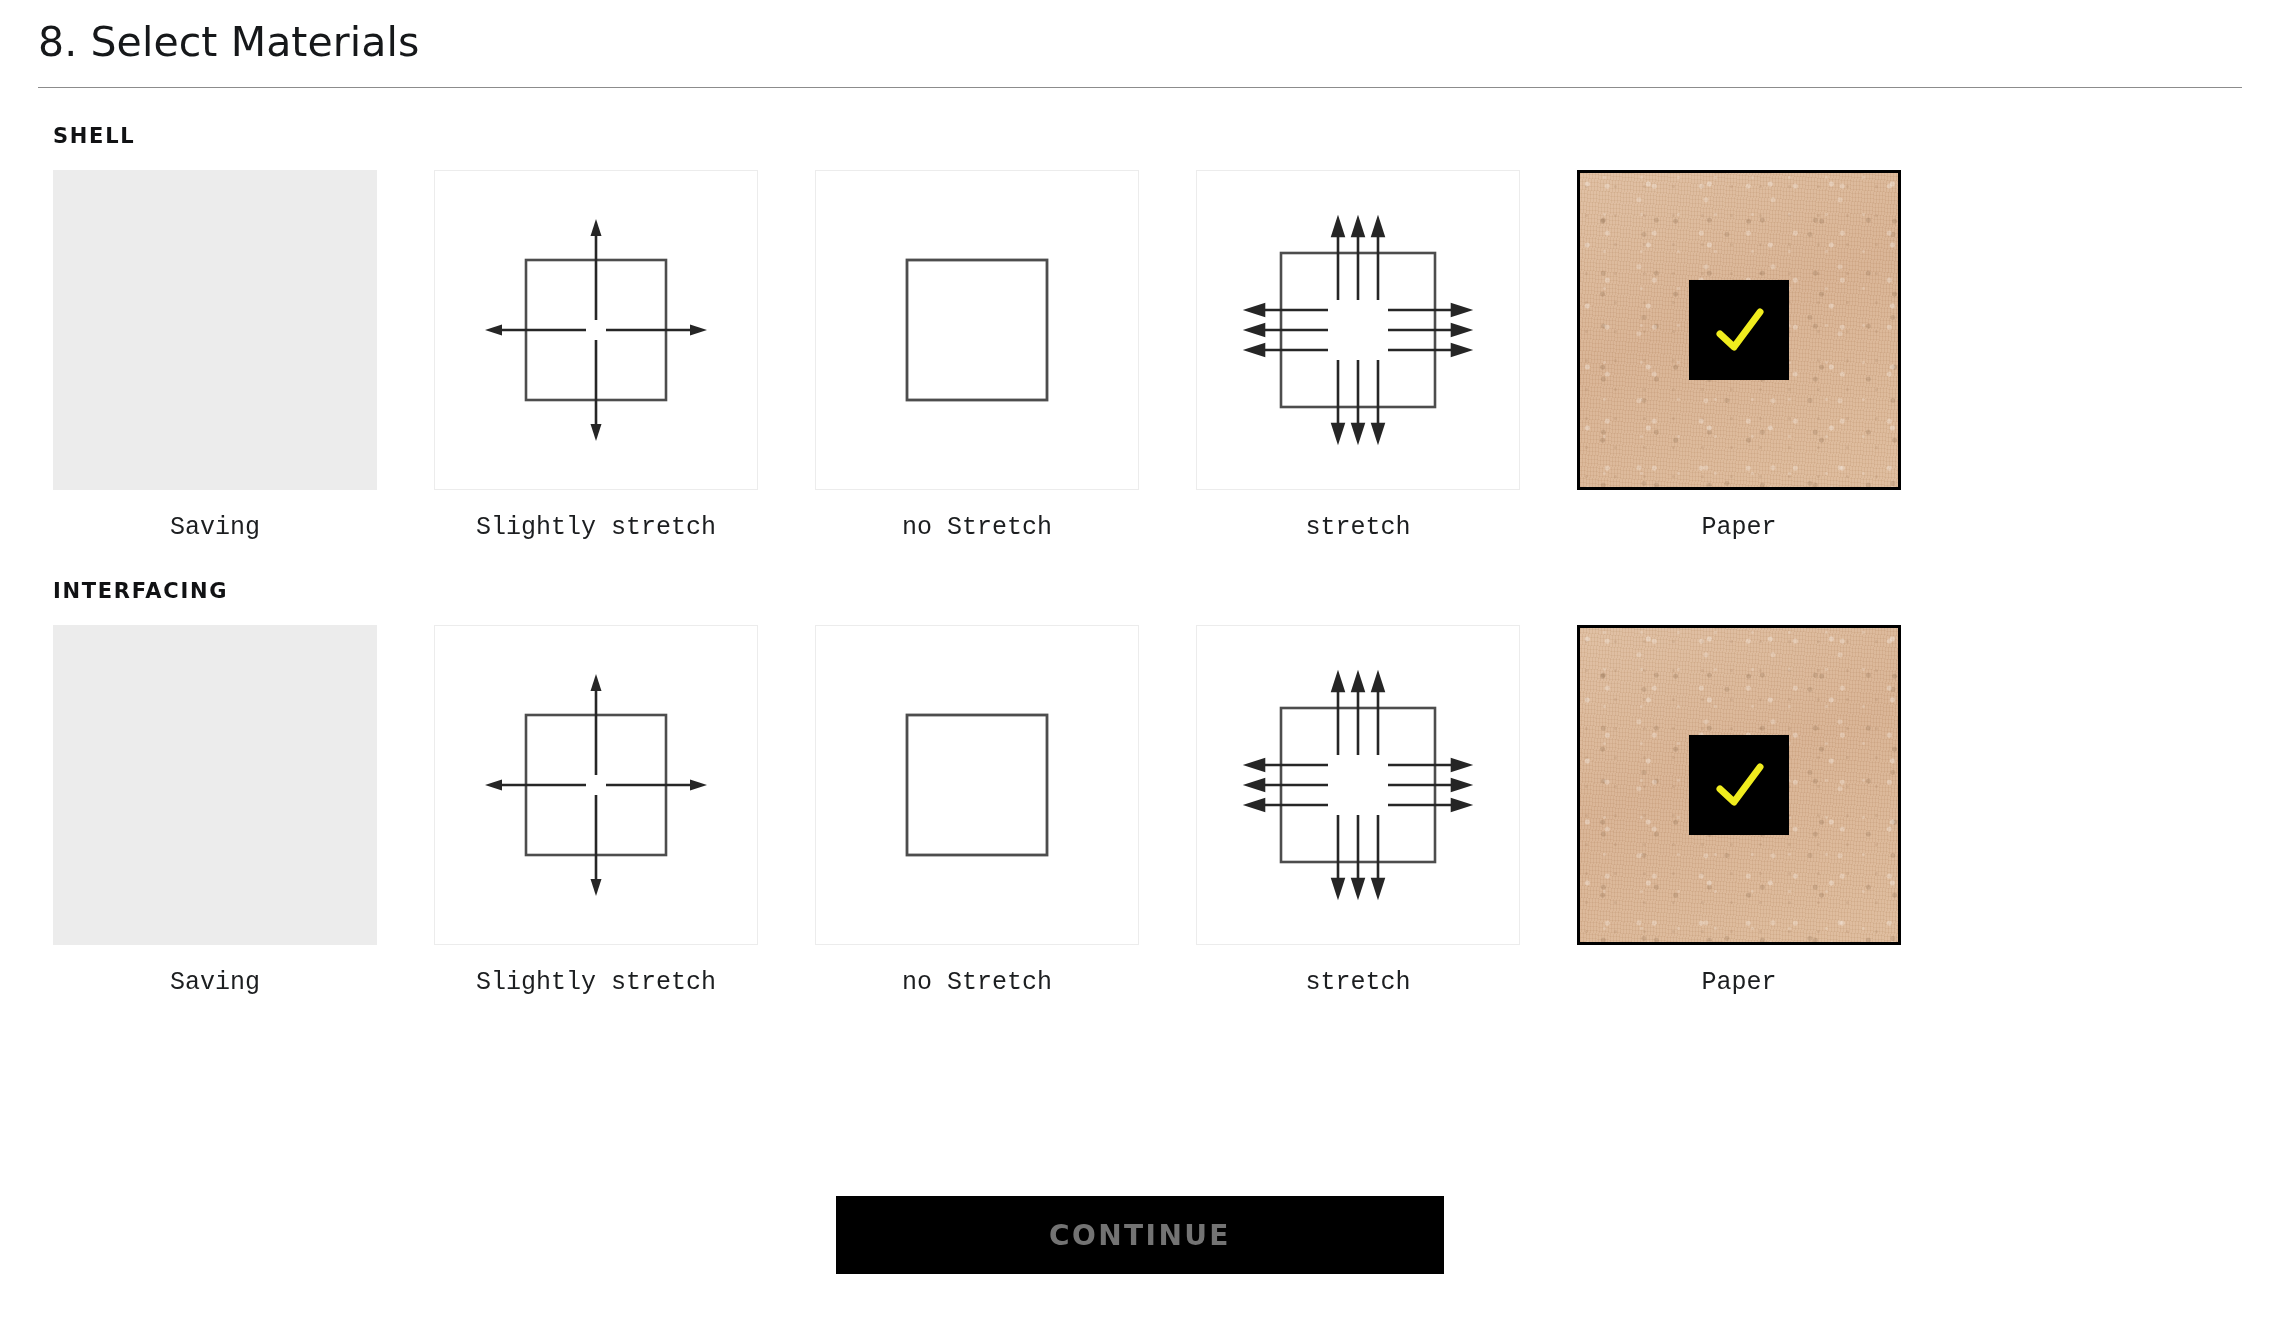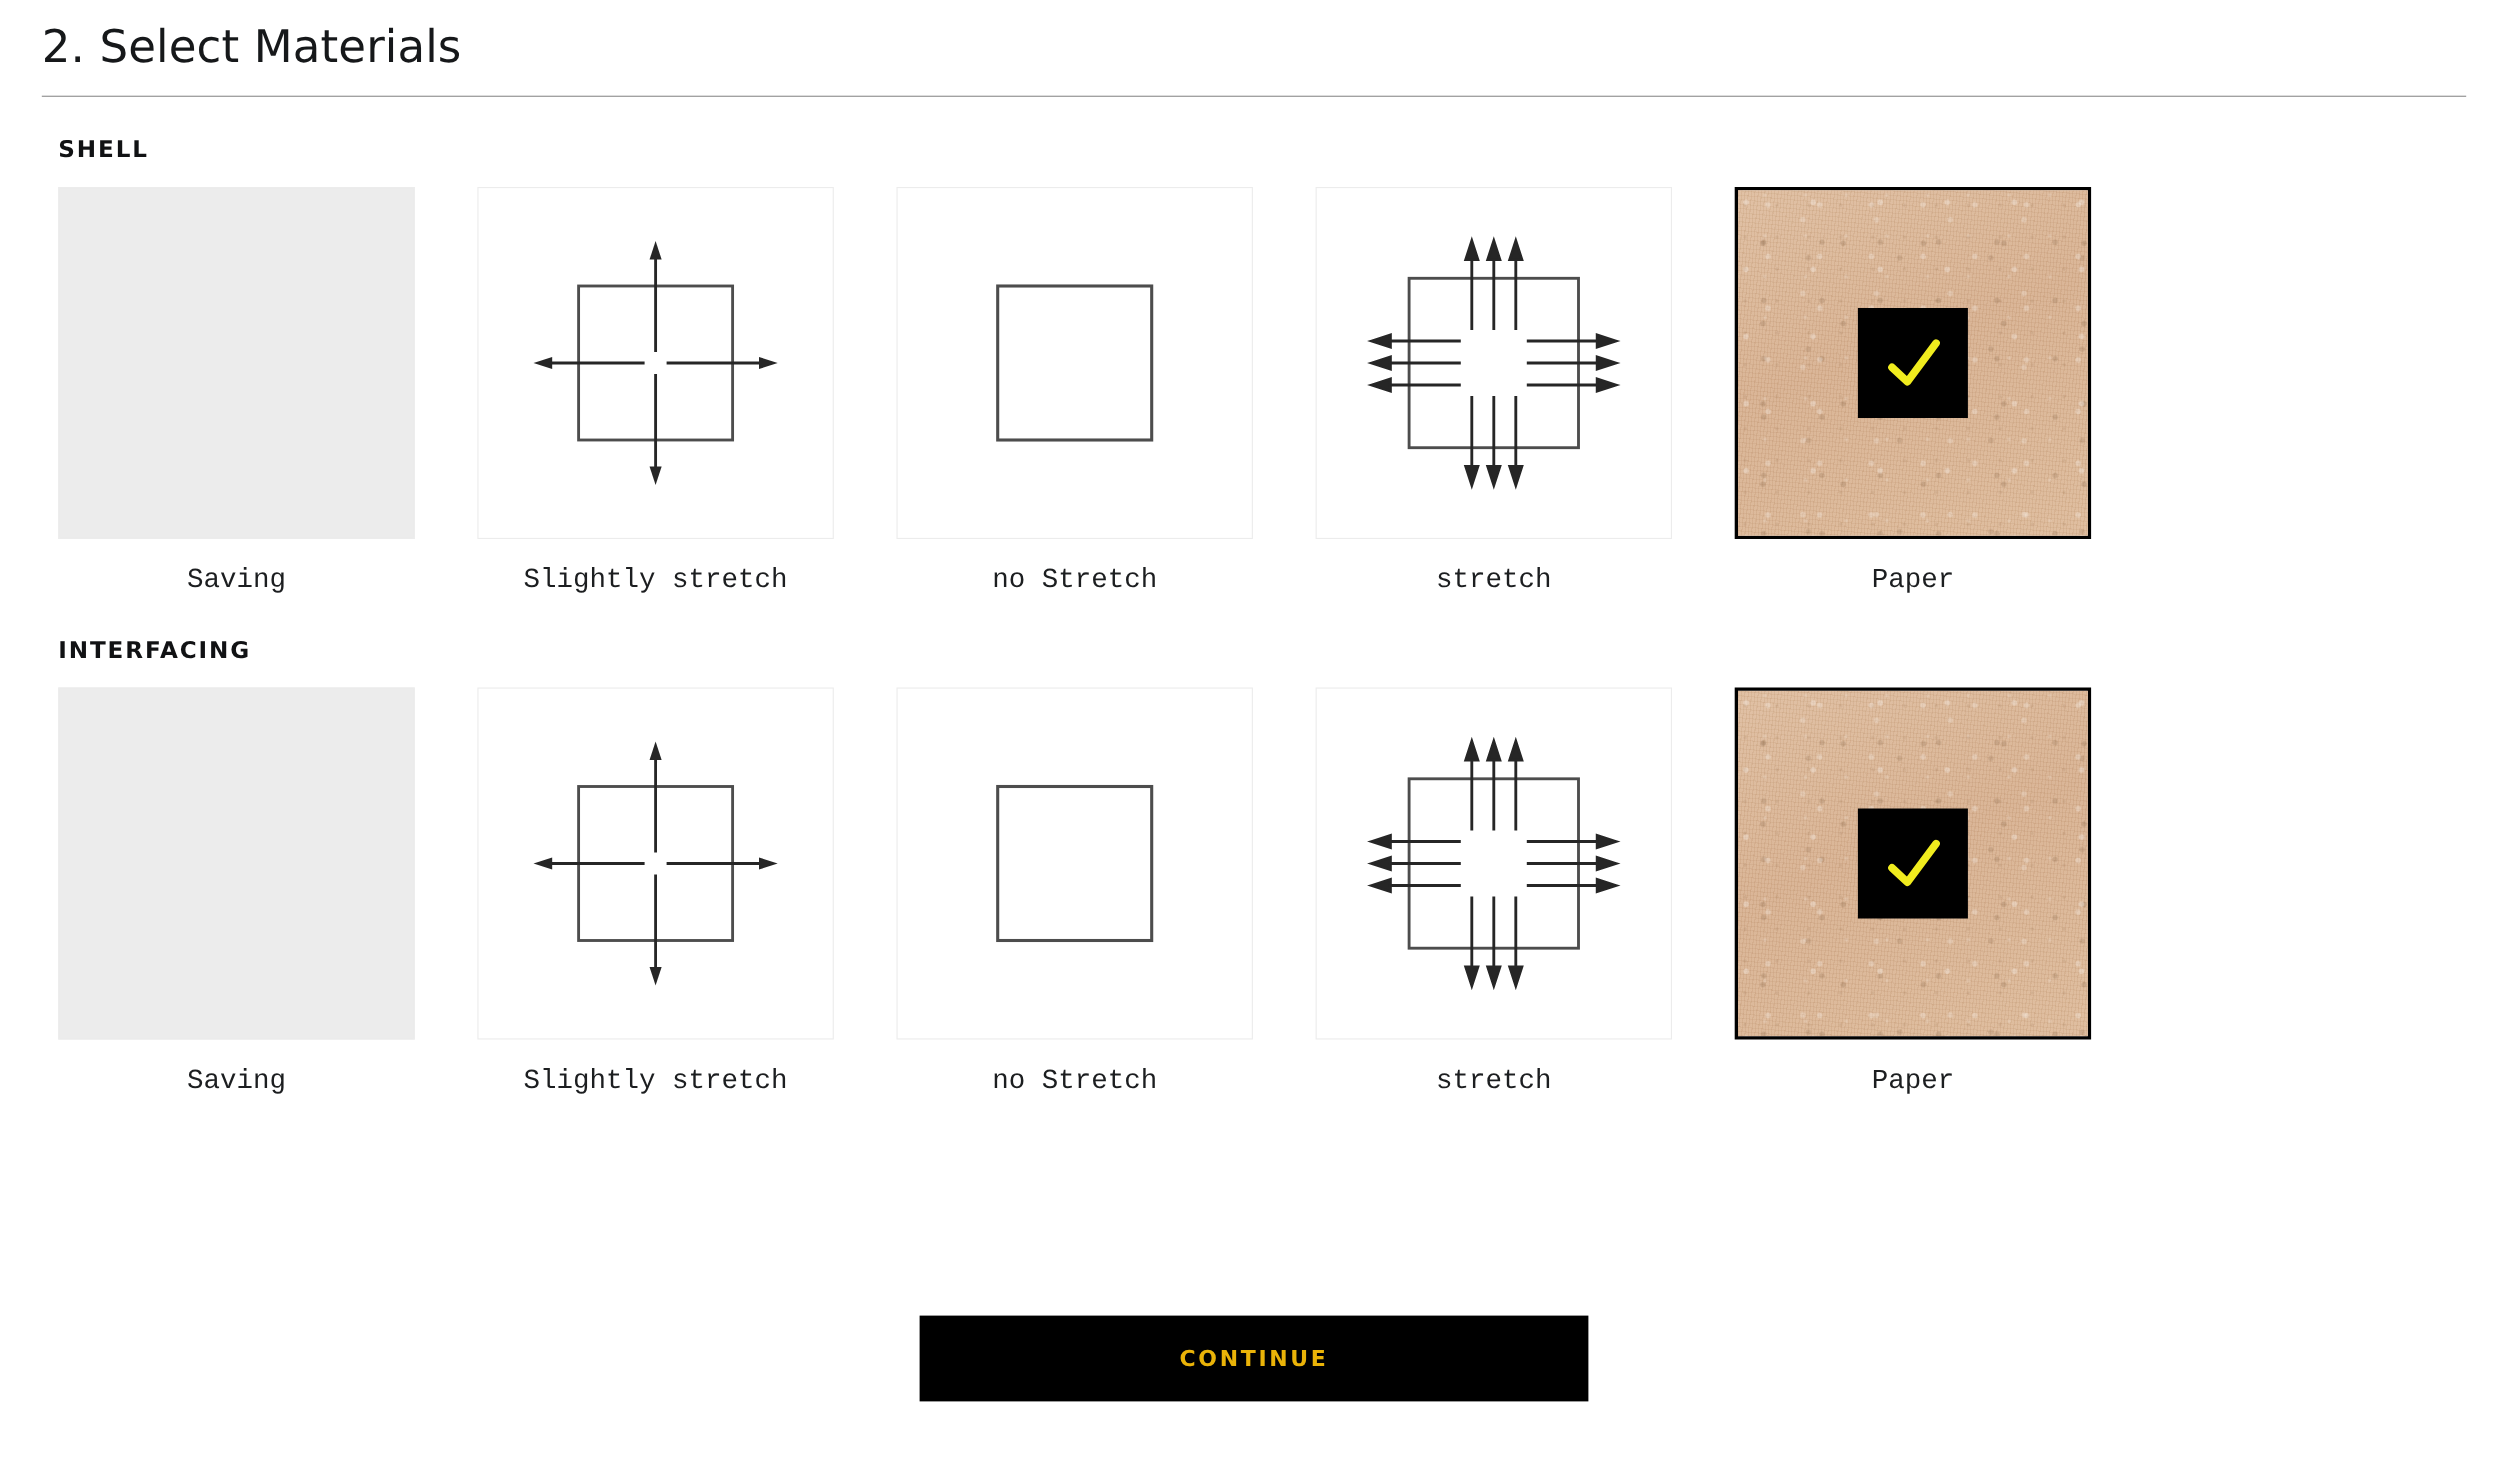--- a/index.html
+++ b/index.html
@@ -144,40 +144,40 @@
     left: 0;
     right: 0;
     top: 1196px;
     display: flex;
     justify-content: center;
   }
   .continue-button {
     width: 608px;
     height: 78px;
     background: #000000;
-    color: #eab308;
+    color: #737373;
     border: none;
     font-family: "DejaVu Sans", "Liberation Sans", sans-serif;
-    font-size: 20px;
+    font-size: 28px;
     font-weight: 700;
     letter-spacing: 2.4px;
     text-transform: uppercase;
     cursor: pointer;
     display: flex;
     align-items: center;
     justify-content: center;
   }
 </style>
 </head>
 <body>
 
 <div class="page">
 
   <div class="page-header">
-    <h1 class="page-title">2. Select Materials</h1>
+    <h1 class="page-title">8. Select Materials</h1>
     <div class="title-rule"></div>
   </div>
 
   <div id="sections-root">
       <div class="section">
         <div class="section-label">SHELL</div>
         <div class="tile-row">
           <div class="tile-cell">
             <div class="tile placeholder">
               <div></div>

